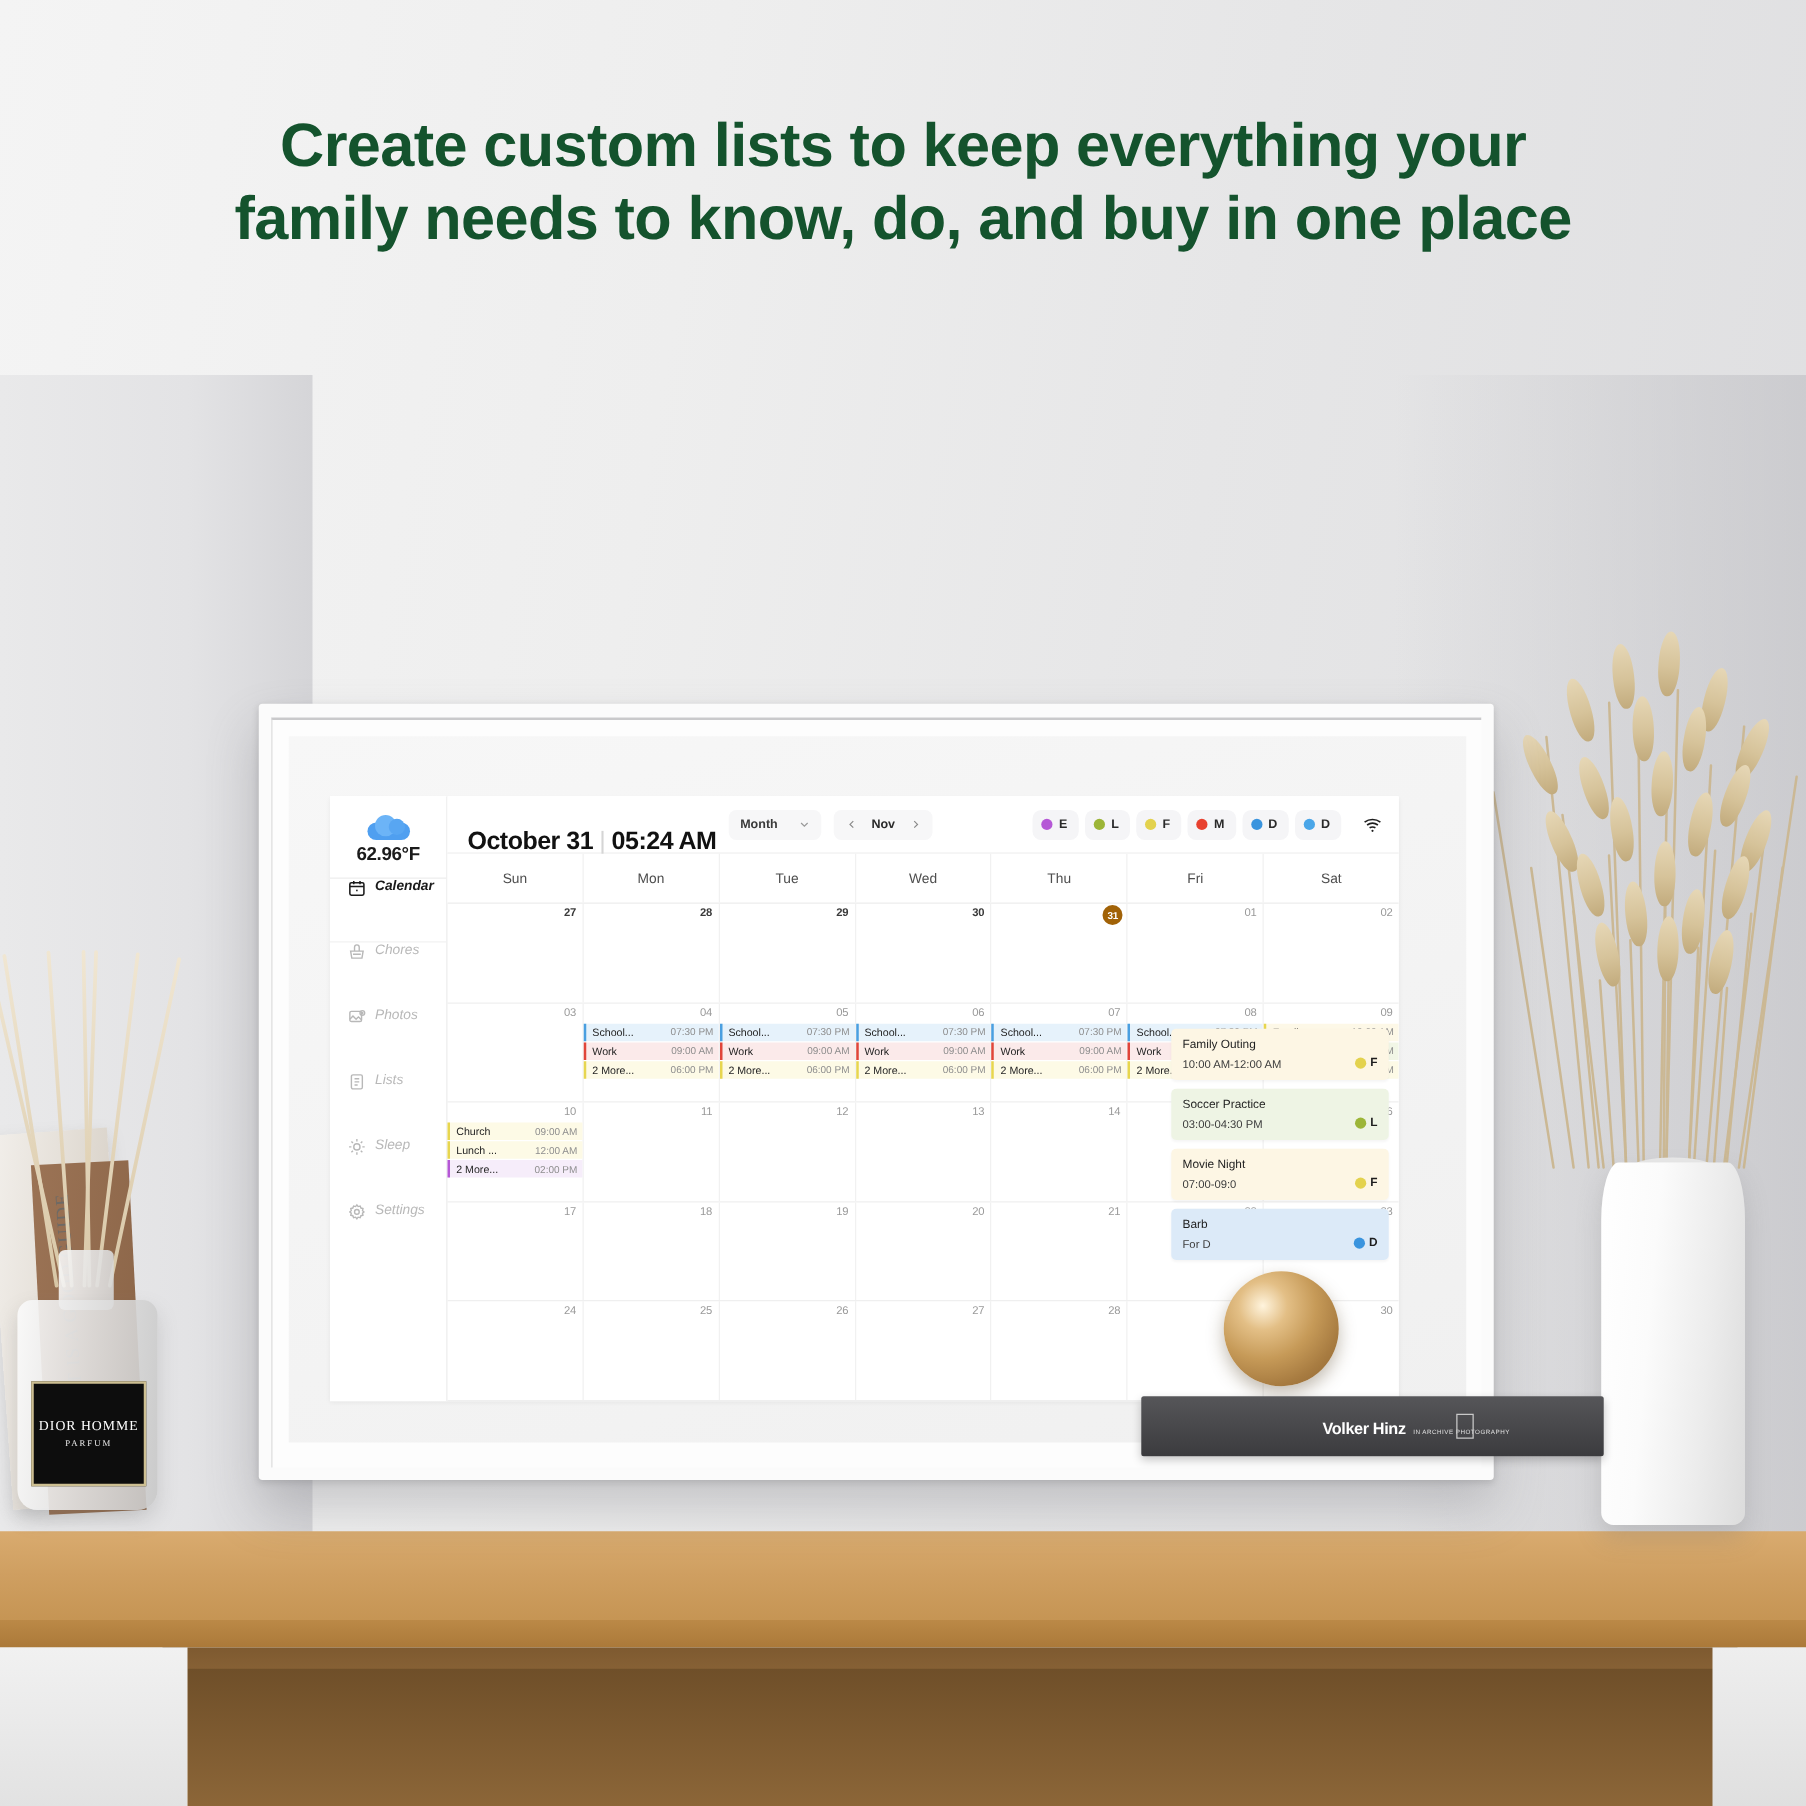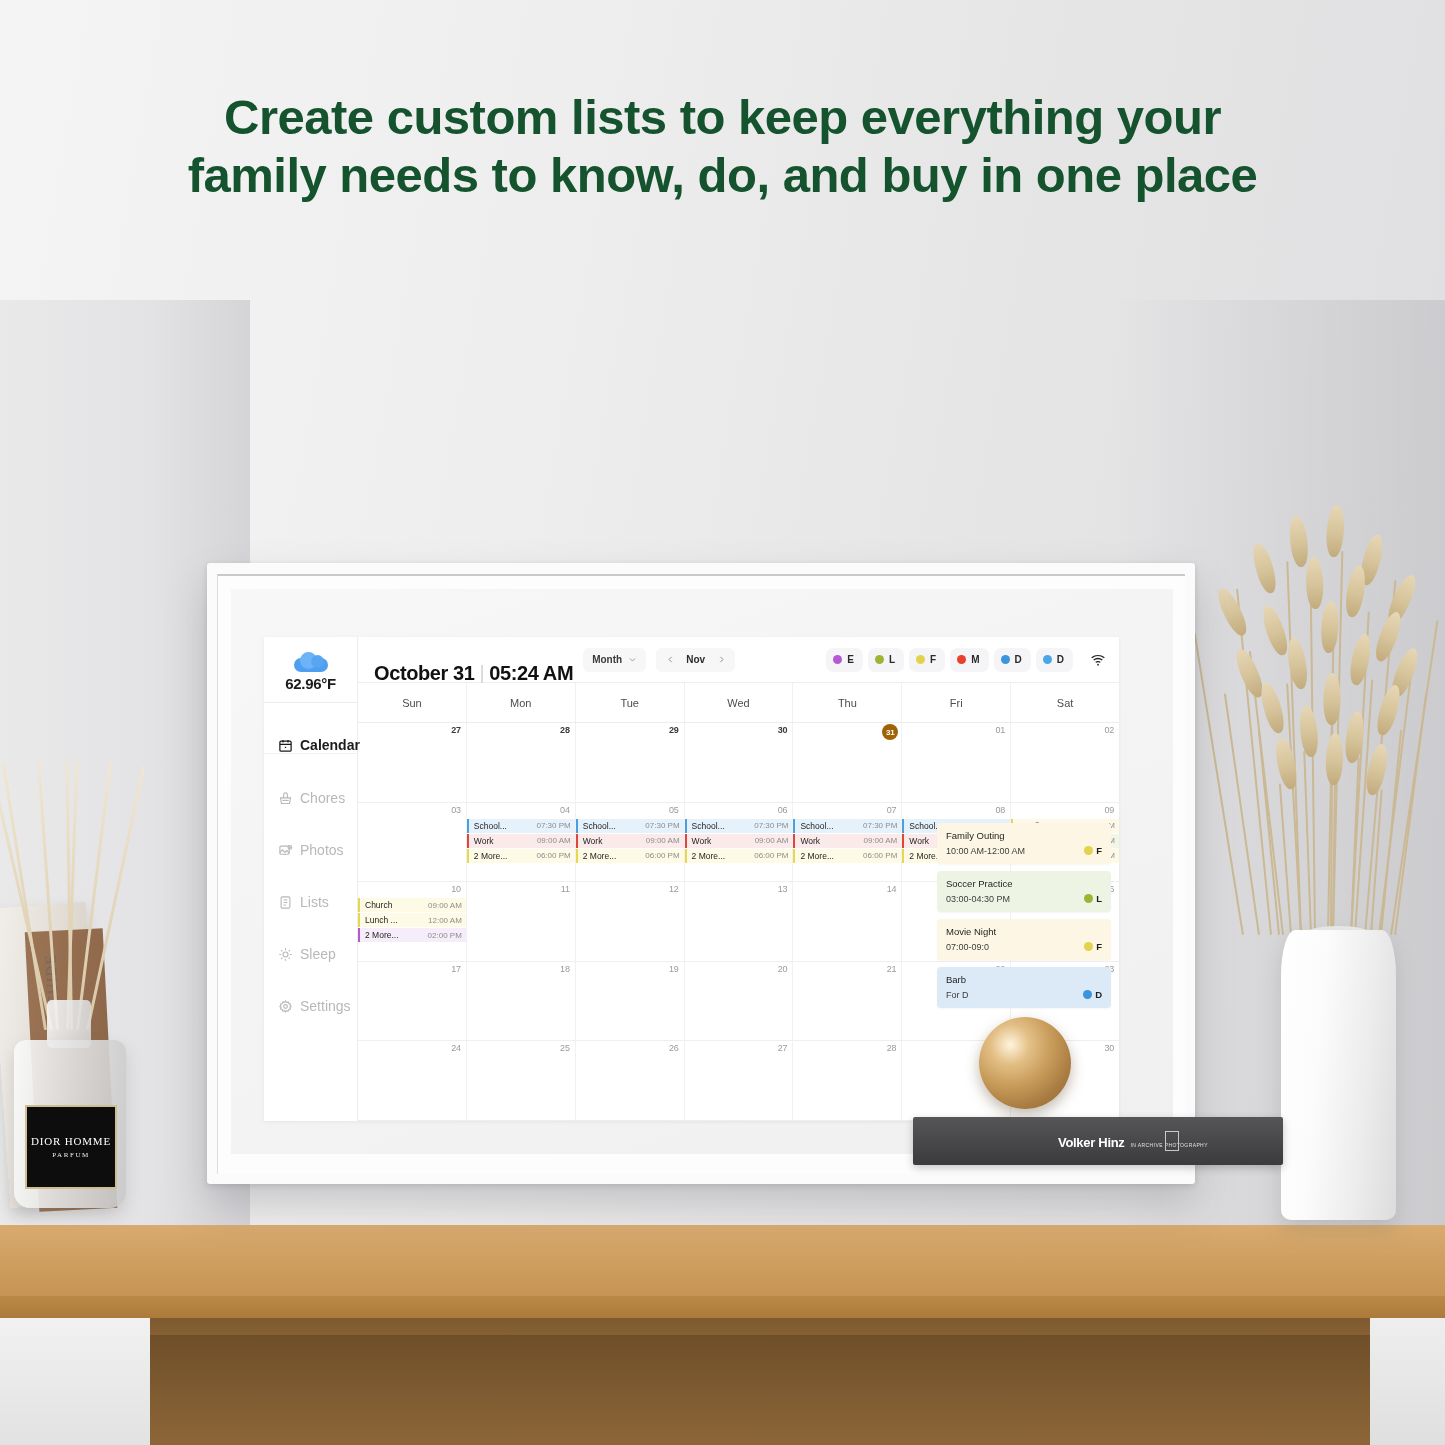--- a/index.html
+++ b/index.html
@@ -113,40 +113,40 @@
     background: #6cb4f7; border-radius: 50%;
   }
   .cloud-icon .c3 {
     position: absolute; left: 20px; top: 4px; width: 13px; height: 13px;
     background: #58a6f2; border-radius: 50%;
   }
   .temp { font-size: 15px; font-weight: 700; color: #1b1b1b; letter-spacing: -0.3px; }
 
   .nav { display: flex; flex-direction: column; padding-top: 2px; }
   .nav-item {
-    display: flex; align-items: flex-end; gap: 7px; padding: 0 0 0 14px;
-    height: 52px; color: #b8b8b8; font-size: 14px;
+    display: flex; align-items: flex-start; gap: 7px; padding: 0 0 0 14px;
+    height: 52px; color: #b8b8b8; font-size: 11px; font-style: italic;
   }
   .nav-item.active { color: #1b1b1b; font-weight: 600; }
   .nav-item.first { border-top: 1px solid #ededed; border-bottom: 1px solid #f2f2f2; }
   .nav-item .ico { width: 15px; height: 15px; flex: 0 0 15px; display:block; }
   .nav-spacer { flex: 1; }
 
   .main { flex: 1; display: flex; flex-direction: column; min-width: 0; position: relative; }
 
   .topbar {
     height: 46px; display: flex; align-items: center; gap: 10px;
     padding: 0 12px 0 16px; border-bottom: 1px solid #eeeeee; background: #fff;
   }
   .date-title { font-size: 20px; font-weight: 700; color: #111; letter-spacing: -0.4px; white-space: nowrap; margin-top: 28px; }
   .date-sep { color: #d5d5d5; margin: 0 5px; font-weight: 400; }
 
   .pill {
     height: 24px; border-radius: 6px; background: #f7f7f8;
-    display: flex; align-items: center; gap: 6px; padding: 0 9px;
+    display: flex; align-items: center; gap: 17px; padding: 0 9px;
     font-size: 10px; font-weight: 600; color: #3a3a3a; white-space: nowrap;
   }
   .pill.nav-pill { padding: 0 4px; gap: 2px; }
   .chev { width: 9px; height: 9px; display: block; }
   .navbtn {
     width: 20px; height: 20px; display: flex; align-items: center; justify-content: center;
     color: #8a8a8a;
   }
   .month-label { font-size: 10px; font-weight: 700; color: #2b2b2b; padding: 0 4px; }
 

